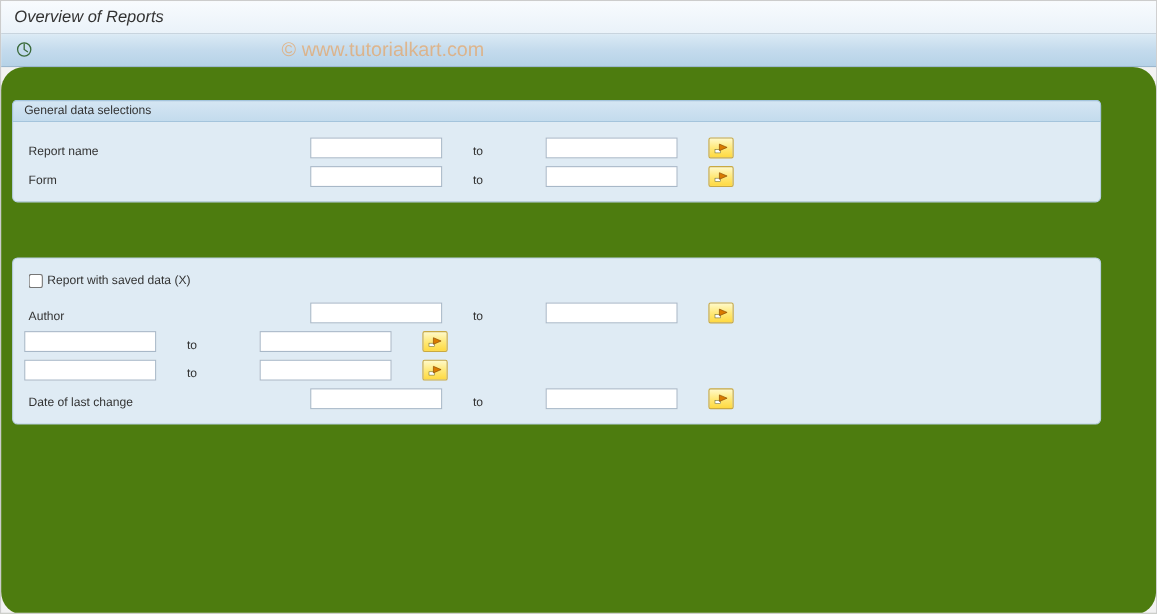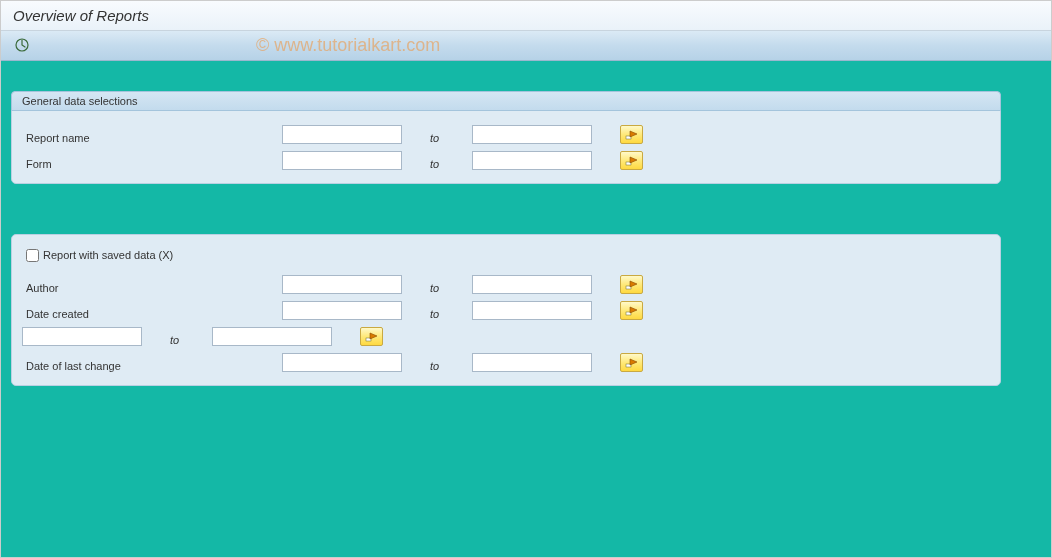--- a/index.html
+++ b/index.html
@@ -51,23 +51,24 @@
       position: absolute;
       left: 255px;
       top: 4px;
       font-size: 18px;
       color: #e9a05a;
       opacity: 0.65;
       font-family: Arial, sans-serif;
       pointer-events: none;
     }
     .content {
-      background: #14b8a6;
+      background: #4d7c0f;
       padding: 30px 10px 22px 10px;
       height: calc(100% - 58px);
+      border-radius: 21px;
     }
     .group-box {
       background: #dfebf4;
       border: 1px solid #b9d0e2;
       border-radius: 5px;
       margin-bottom: 50px;
       padding: 0;
       width: 990px;
     }
     .group-title {
@@ -96,26 +97,25 @@
     }
     .field-input {
       width: 120px;
       height: 19px;
       border: 1px solid #a8b8c8;
       background: #fff;
       font-size: 11px;
       padding: 0 3px;
     }
     .field-to {
-      width: 70px;
+      width: 94px;
       text-align: left;
       padding-left: 28px;
       font-size: 11px;
       color: #333;
-      font-style: italic;
     }
     .field-input2 {
       width: 120px;
       height: 19px;
       border: 1px solid #a8b8c8;
       background: #fff;
       font-size: 11px;
       padding: 0 3px;
     }
     .multi-btn {
@@ -220,21 +220,20 @@
         <input class="field-input2" type="text" value="" style="">
         <button class="multi-btn">
           <svg width="14" height="12" viewBox="0 0 14 12">
             <rect x="1" y="7" width="5" height="3" fill="#fff" stroke="#6a6a2a" stroke-width="0.5"></rect>
             <path d="M5 2 L12 5 L5 8 Z" fill="#d97a00" stroke="#8a4a00" stroke-width="0.6"></path>
           </svg>
         </button>
       </div>
 
       <div class="field-row">
-        <div class="field-label">Date created</div>
         <input class="field-input" type="text" value="" style="">
         <div class="field-to">to</div>
         <input class="field-input2" type="text" value="" style="">
         <button class="multi-btn">
           <svg width="14" height="12" viewBox="0 0 14 12">
             <rect x="1" y="7" width="5" height="3" fill="#fff" stroke="#6a6a2a" stroke-width="0.5"></rect>
             <path d="M5 2 L12 5 L5 8 Z" fill="#d97a00" stroke="#8a4a00" stroke-width="0.6"></path>
           </svg>
         </button>
       </div>

